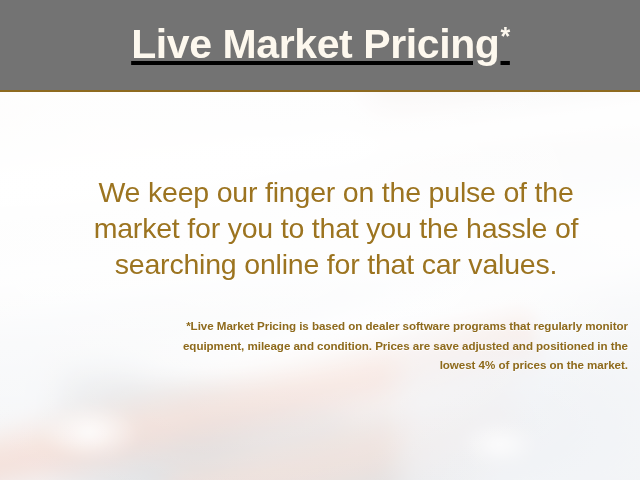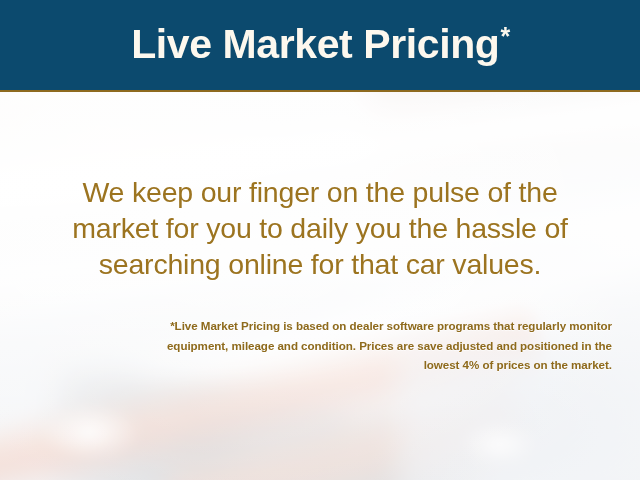--- a/index.html
+++ b/index.html
@@ -245,27 +245,28 @@
       rgba(255,255,255,0.0) 100%);
   }
 
   
   .header-band {
     position: absolute;
     left: 0;
     top: 0;
     width: 640px;
     height: 92px;
-    background: #0c4a6e;
+    background: #737373;
     border-bottom: 2px solid #8e6a1f;
     box-sizing: border-box;
     z-index: 3;
     display: flex;
     align-items: center;
     justify-content: center;
+    text-decoration: underline;
   }
   .header-title {
     color: #fdf8ee;
     font-size: 41px;
     font-weight: bold;
     letter-spacing: -0.4px;
     line-height: 1;
     white-space: nowrap;
     position: relative;
     top: -1px;
@@ -275,21 +276,21 @@
     vertical-align: super;
     line-height: 0;
     position: relative;
     top: 2px;
     left: 1px;
   }
 
   
   .content {
     position: absolute;
-    left: 0;
+    left: 16px;
     top: 92px;
     width: 512px;
     height: 388px;
     z-index: 4;
   }
 
   .headline {
     position: absolute;
     left: 28px;
     top: 82px;
@@ -353,21 +354,21 @@
   <div class="header-band">
     <div class="header-title">
       <span>Live Market Pricing</span><span class="star">*</span>
     </div>
   </div>
 
   <div class="content">
 
     <div class="headline">
       <span class="line">We keep our finger on the pulse of the</span>
-      <span class="line">market for you to daily you the hassle of</span>
+      <span class="line">market for you to that you the hassle of</span>
       <span class="line">searching online for that car values.</span>
     </div>
 
     <div class="footnote">
       <span class="line">*Live Market Pricing is based on dealer software programs that regularly monitor</span>
       <span class="line">equipment, mileage and condition. Prices are save adjusted and positioned in the</span>
       <span class="line">lowest 4% of prices on the market.</span>
     </div>
 
   </div>

